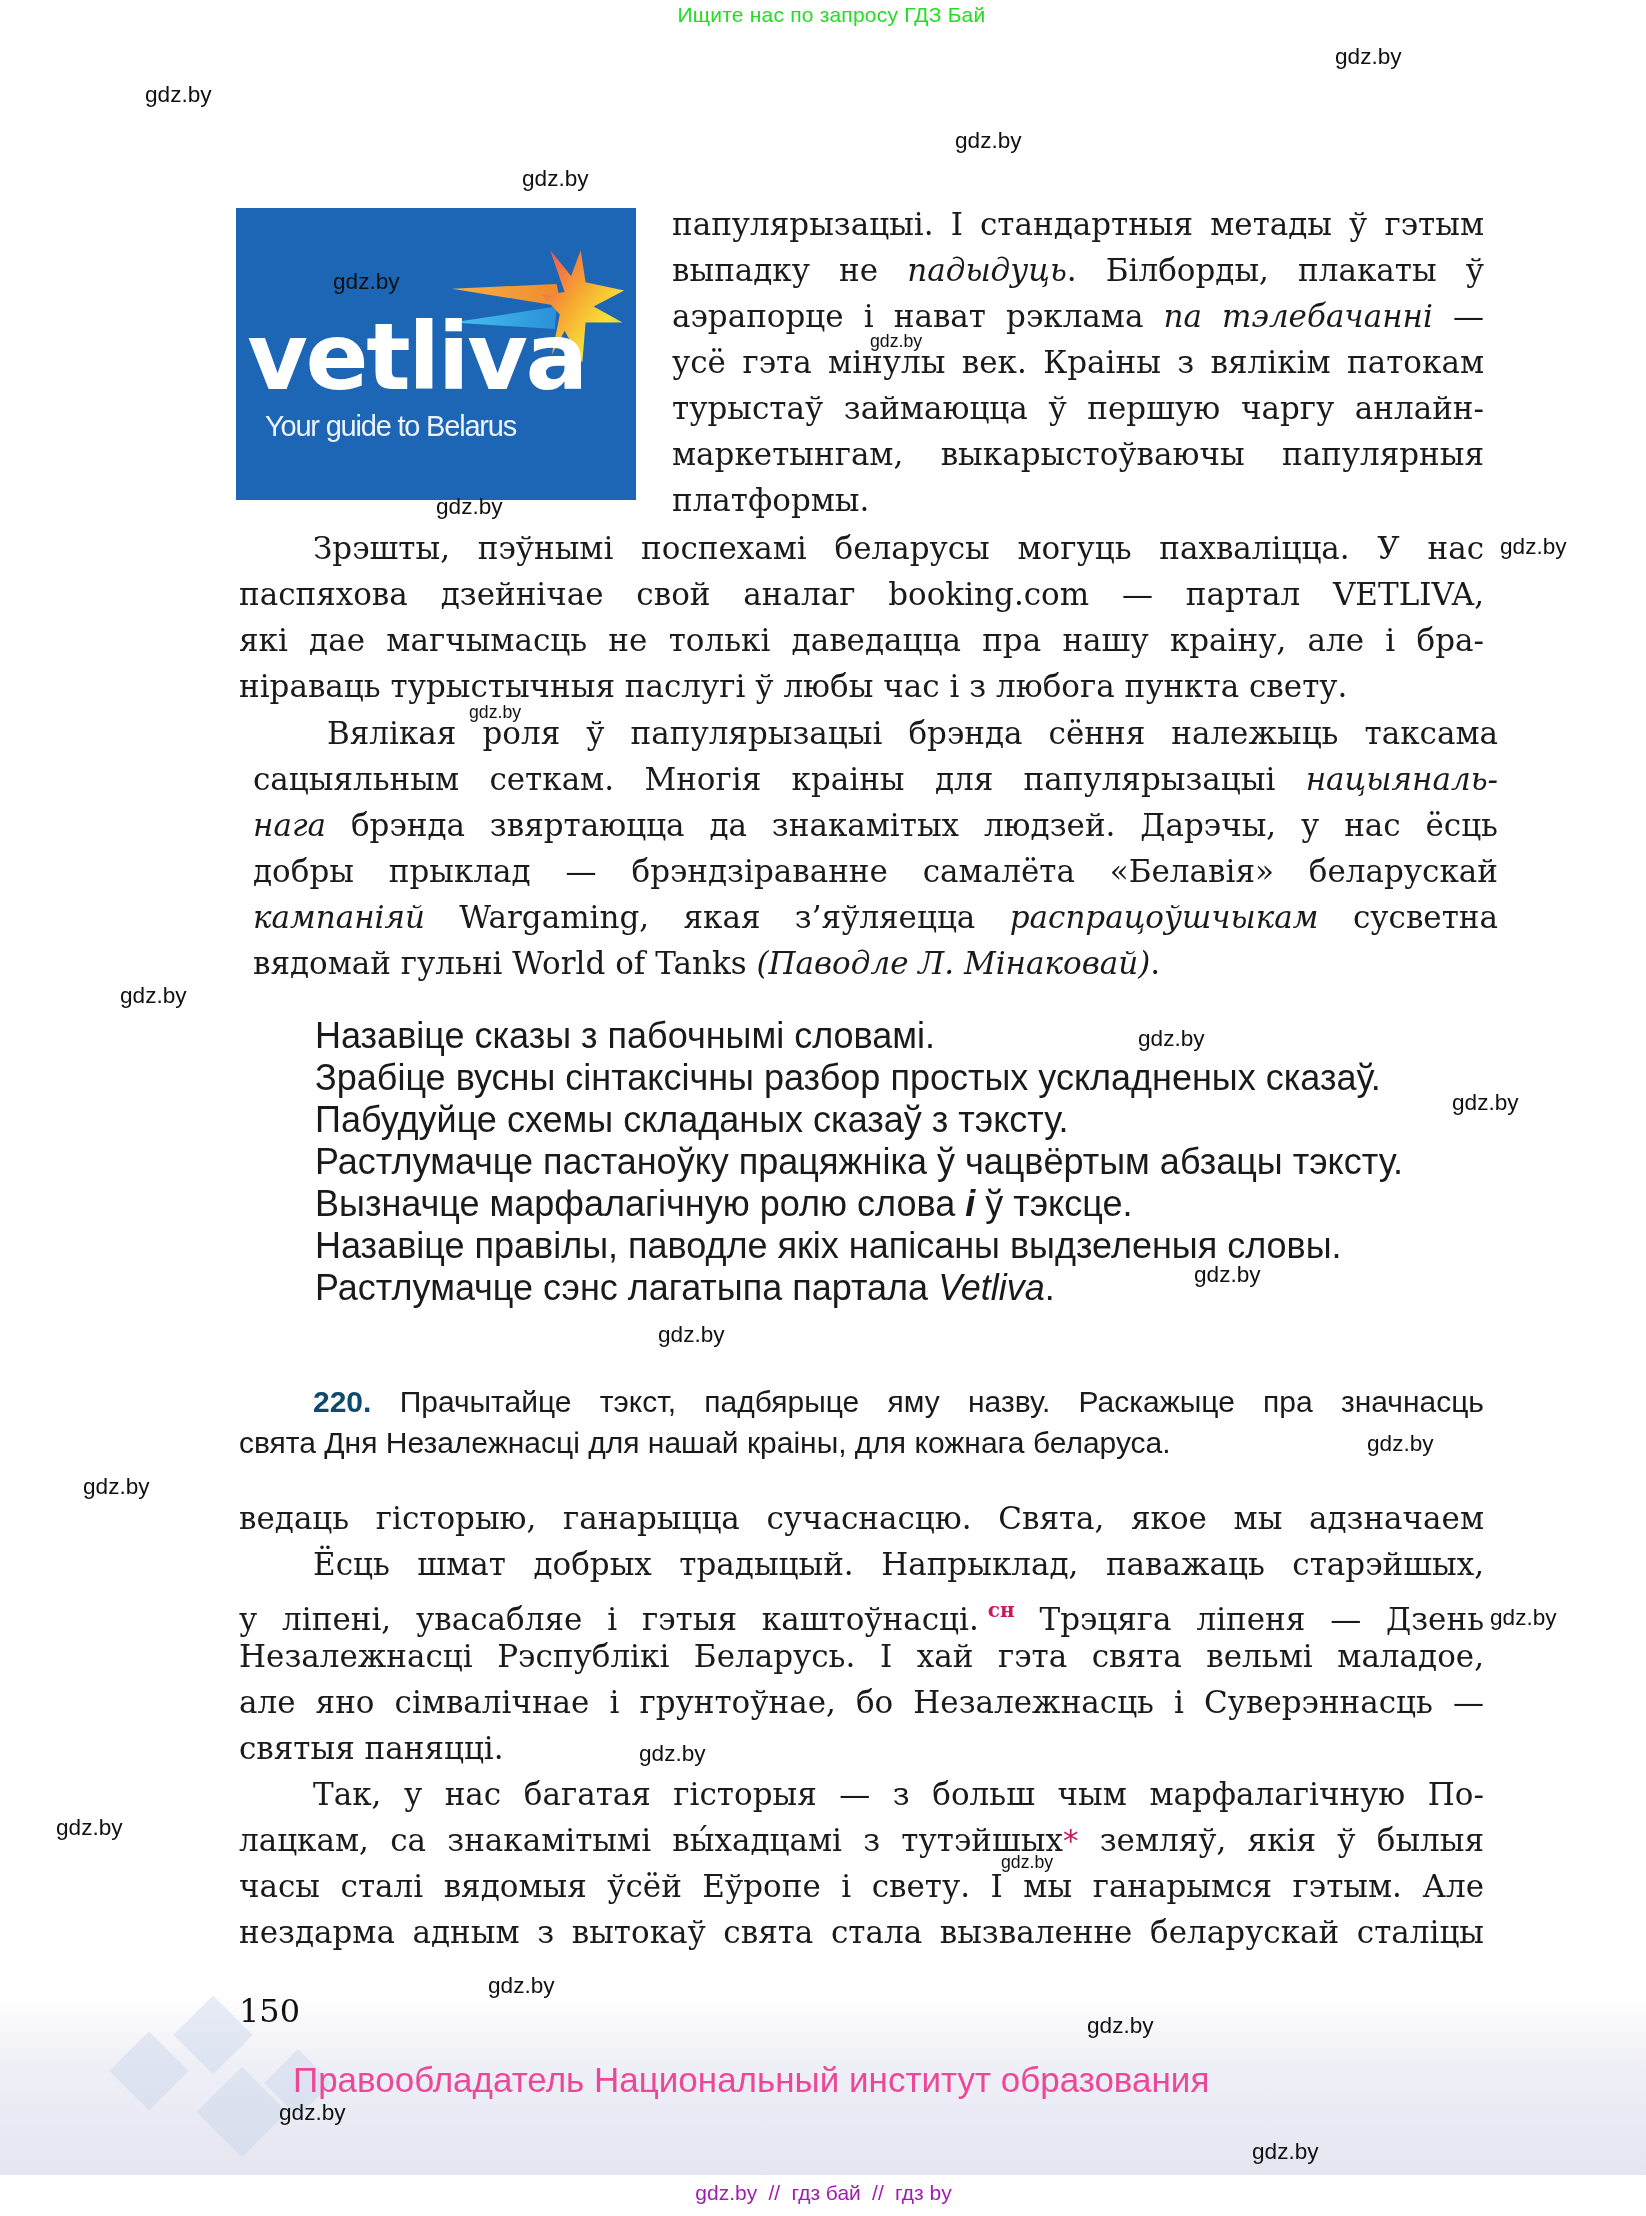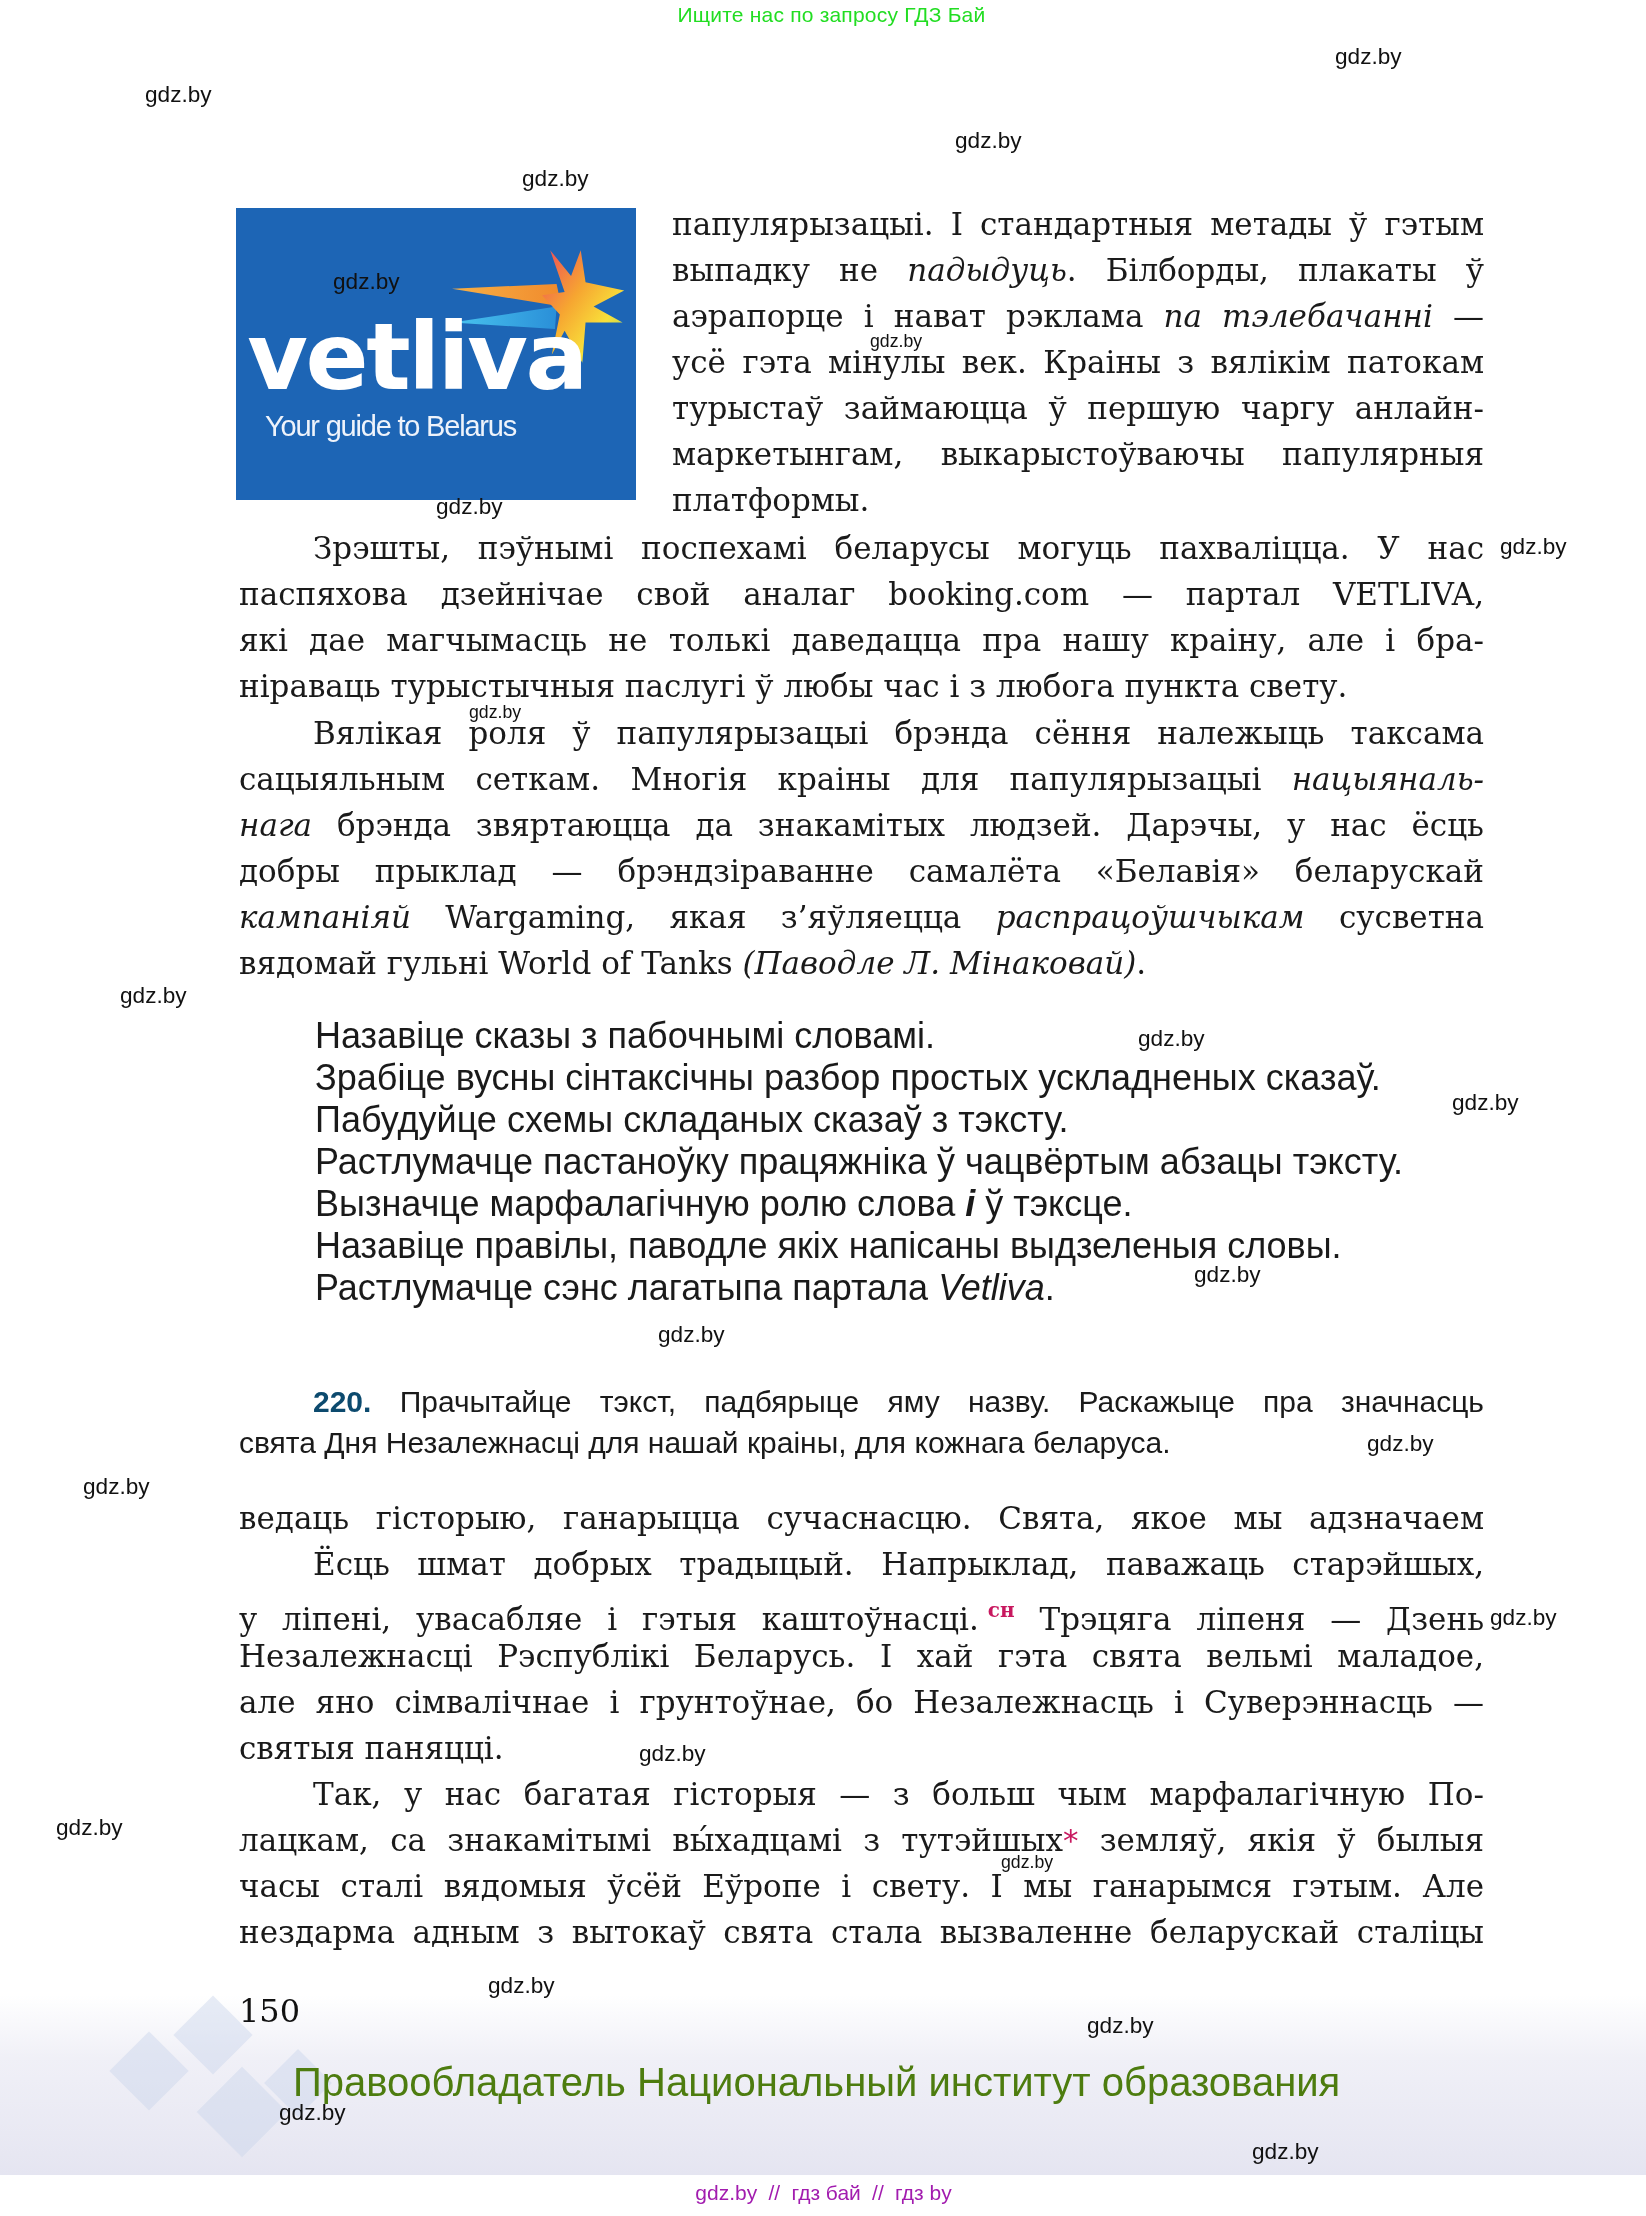--- a/index.html
+++ b/index.html
@@ -76,21 +76,21 @@
     }
     .diamond {
       position: absolute; transform: rotate(45deg); background: #c9d4ea; opacity: 0.45;
     }
     .page-num {
       position: absolute; left: 239px; top: 1992px; font-family: "DejaVu Serif", serif;
       font-size: 32px; color: #111;
     }
     .copyright {
       position: absolute; left: 293px; top: 2060px; font-family: "Liberation Sans", sans-serif;
-      font-size: 40px; color: #4d7c0f; white-space: nowrap;
+      font-size: 35px; color: #ec4899; white-space: nowrap;
     }
     .footer-links {
       position: absolute; top: 2181px; left: 0; width: 1647px; text-align: center;
       font-family: "Liberation Sans", sans-serif; font-size: 21px; color: #a21caf;
     }
     .footer-links span { cursor: pointer; }
     .footer-links .sep { margin: 0 11.3px; cursor: default; }
   </style>
 </head>
 <body>
@@ -143,21 +143,21 @@
 
 <div class="para-block" style="top:525px;">
   <div class="ln indent">Зрэшты, пэўнымі поспехамі беларусы могуць пахваліцца. У нас</div>
   <div class="ln">паспяхова дзейнічае свой аналаг booking.com — партал VETLIVA,</div>
   <div class="ln">які дае магчымасць не толькі даведацца пра нашу краіну, але і бра-</div>
   <div class="ln last">ніраваць турыстычныя паслугі ў любы час і з любога пункта свету.</div>
 </div>
 <div class="wm" style="left:1500px;top:536px;">gdz.by</div>
 <div class="wm small" style="left:469px;top:704px;">gdz.by</div>
 
-<div class="para-block" style="top:710px;">
+<div class="para-block" style="top:710px;margin-left:14px;">
   <div class="ln indent">Вялікая роля ў папулярызацыі брэнда сёння належыць таксама</div>
   <div class="ln"><span>сацыяльным сеткам. Многія краіны для папулярызацыі </span><em>нацыяналь-</em></div>
   <div class="ln"><em>нага</em><span> брэнда звяртаюцца да знакамітых людзей. Дарэчы, у нас ёсць</span></div>
   <div class="ln">добры прыклад — брэндзіраванне самалёта «Белавія» беларускай</div>
   <div class="ln"><em>кампаніяй</em><span> Wargaming, якая з’яўляецца </span><em>распрацоўшчыкам</em><span> сусветна</span></div>
   <div class="ln last"><span>вядомай гульні World of Tanks </span><em>(Паводле Л. Мінаковай)</em><span>.</span></div>
 </div>
 <div class="wm" style="left:120px;top:985px;">gdz.by</div>
 
 <div class="tasks">

